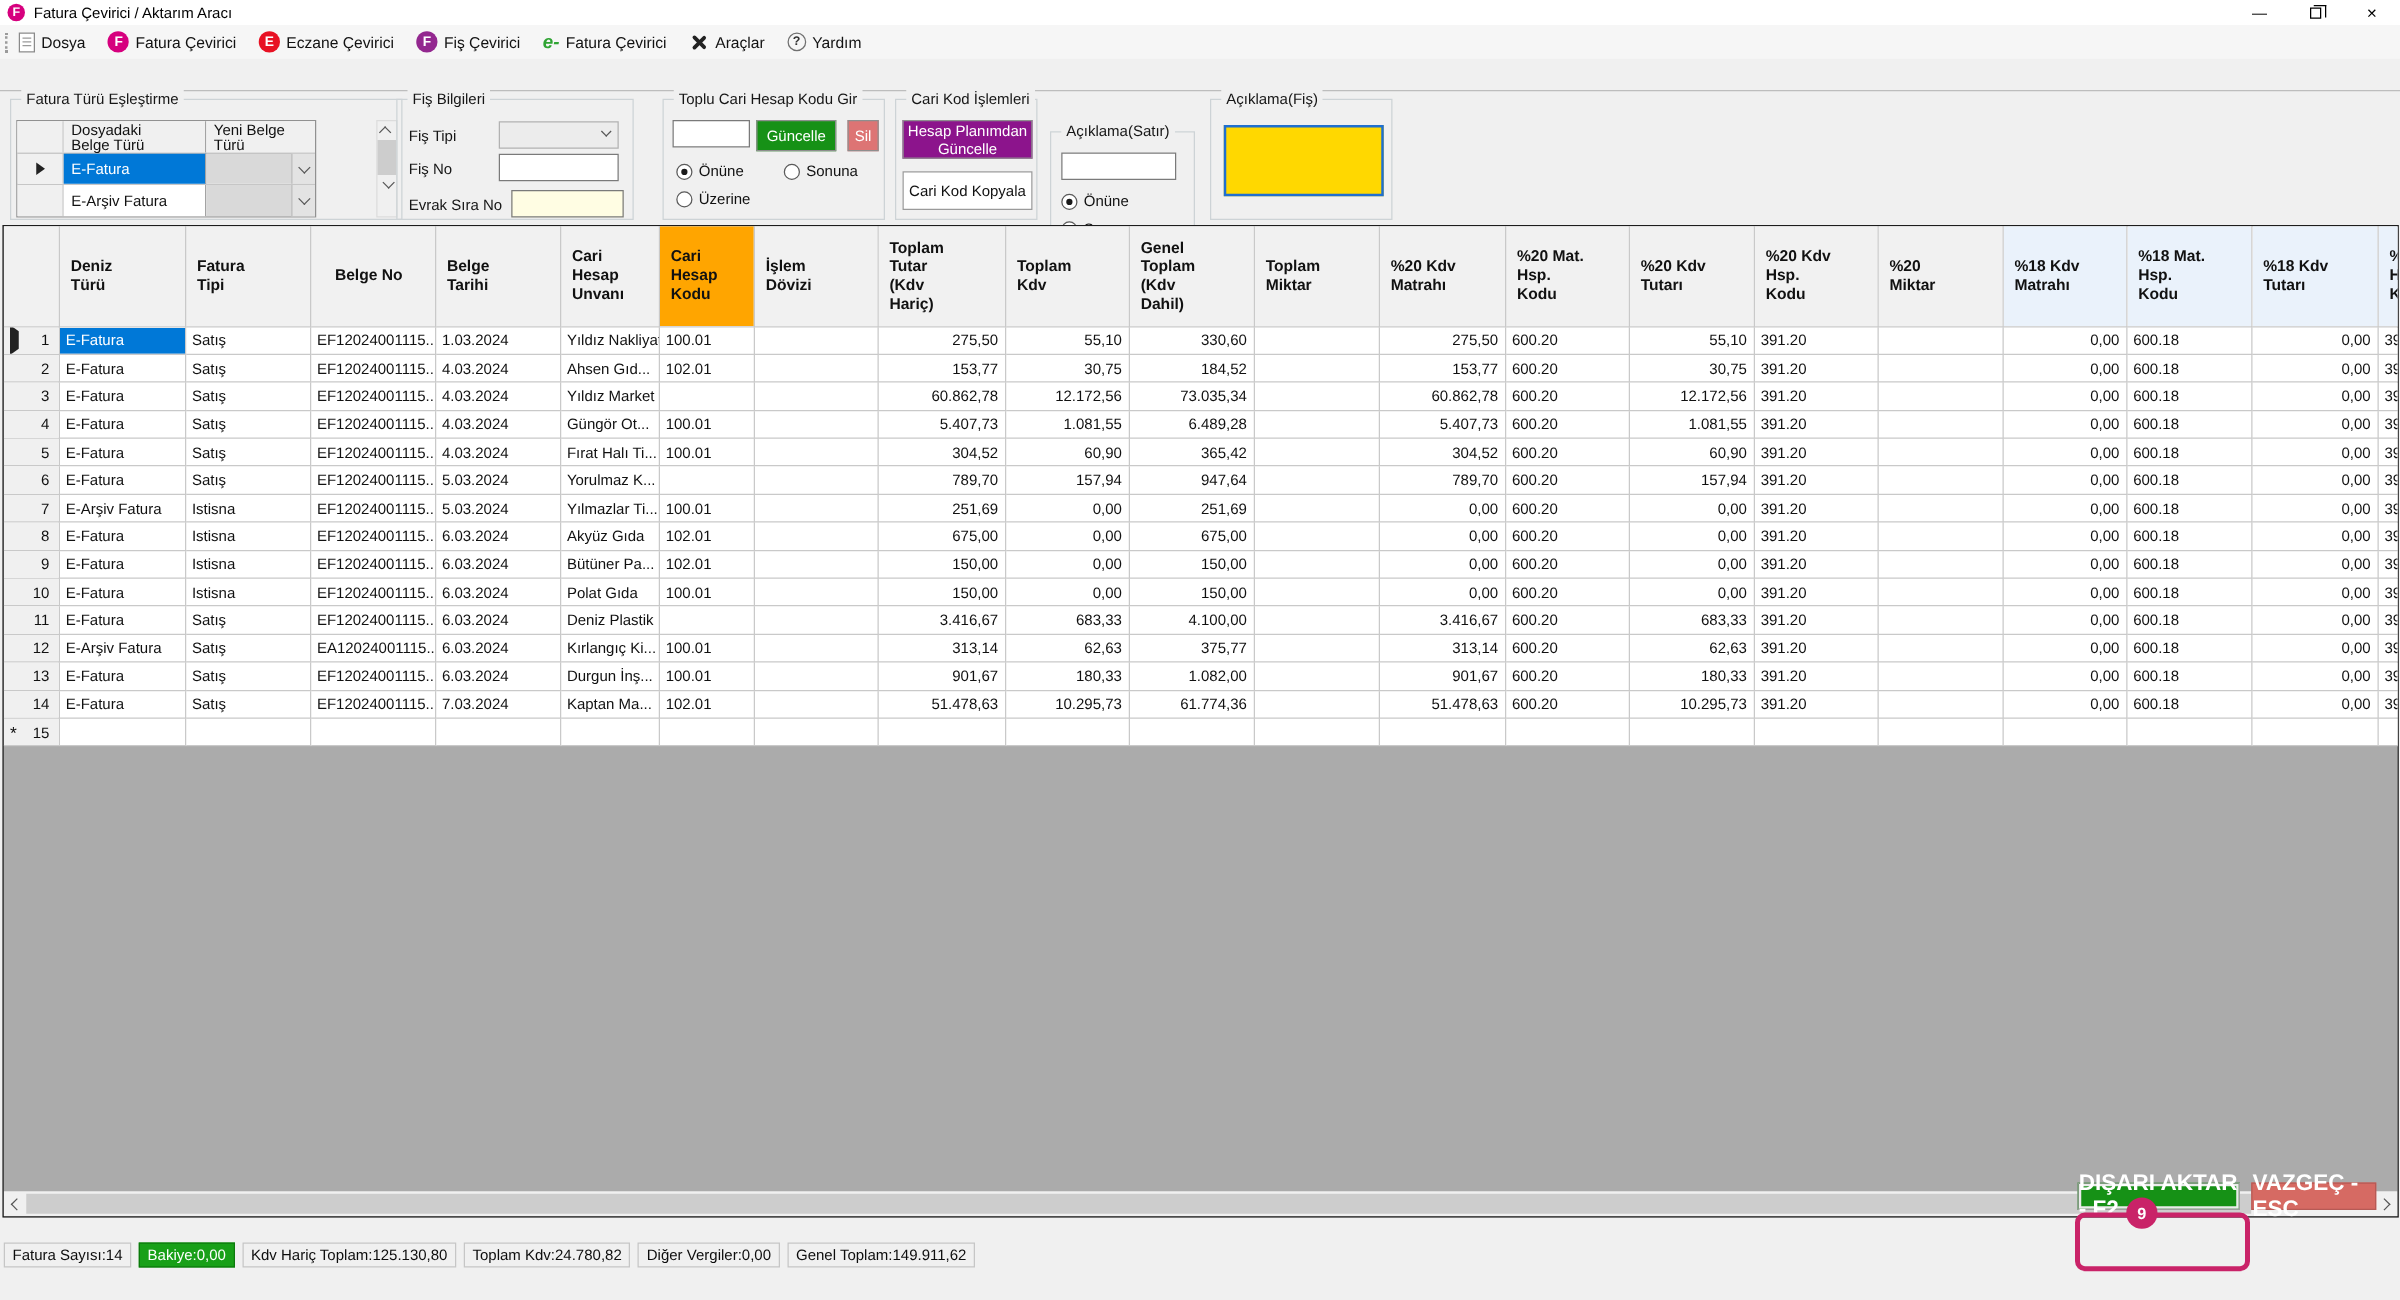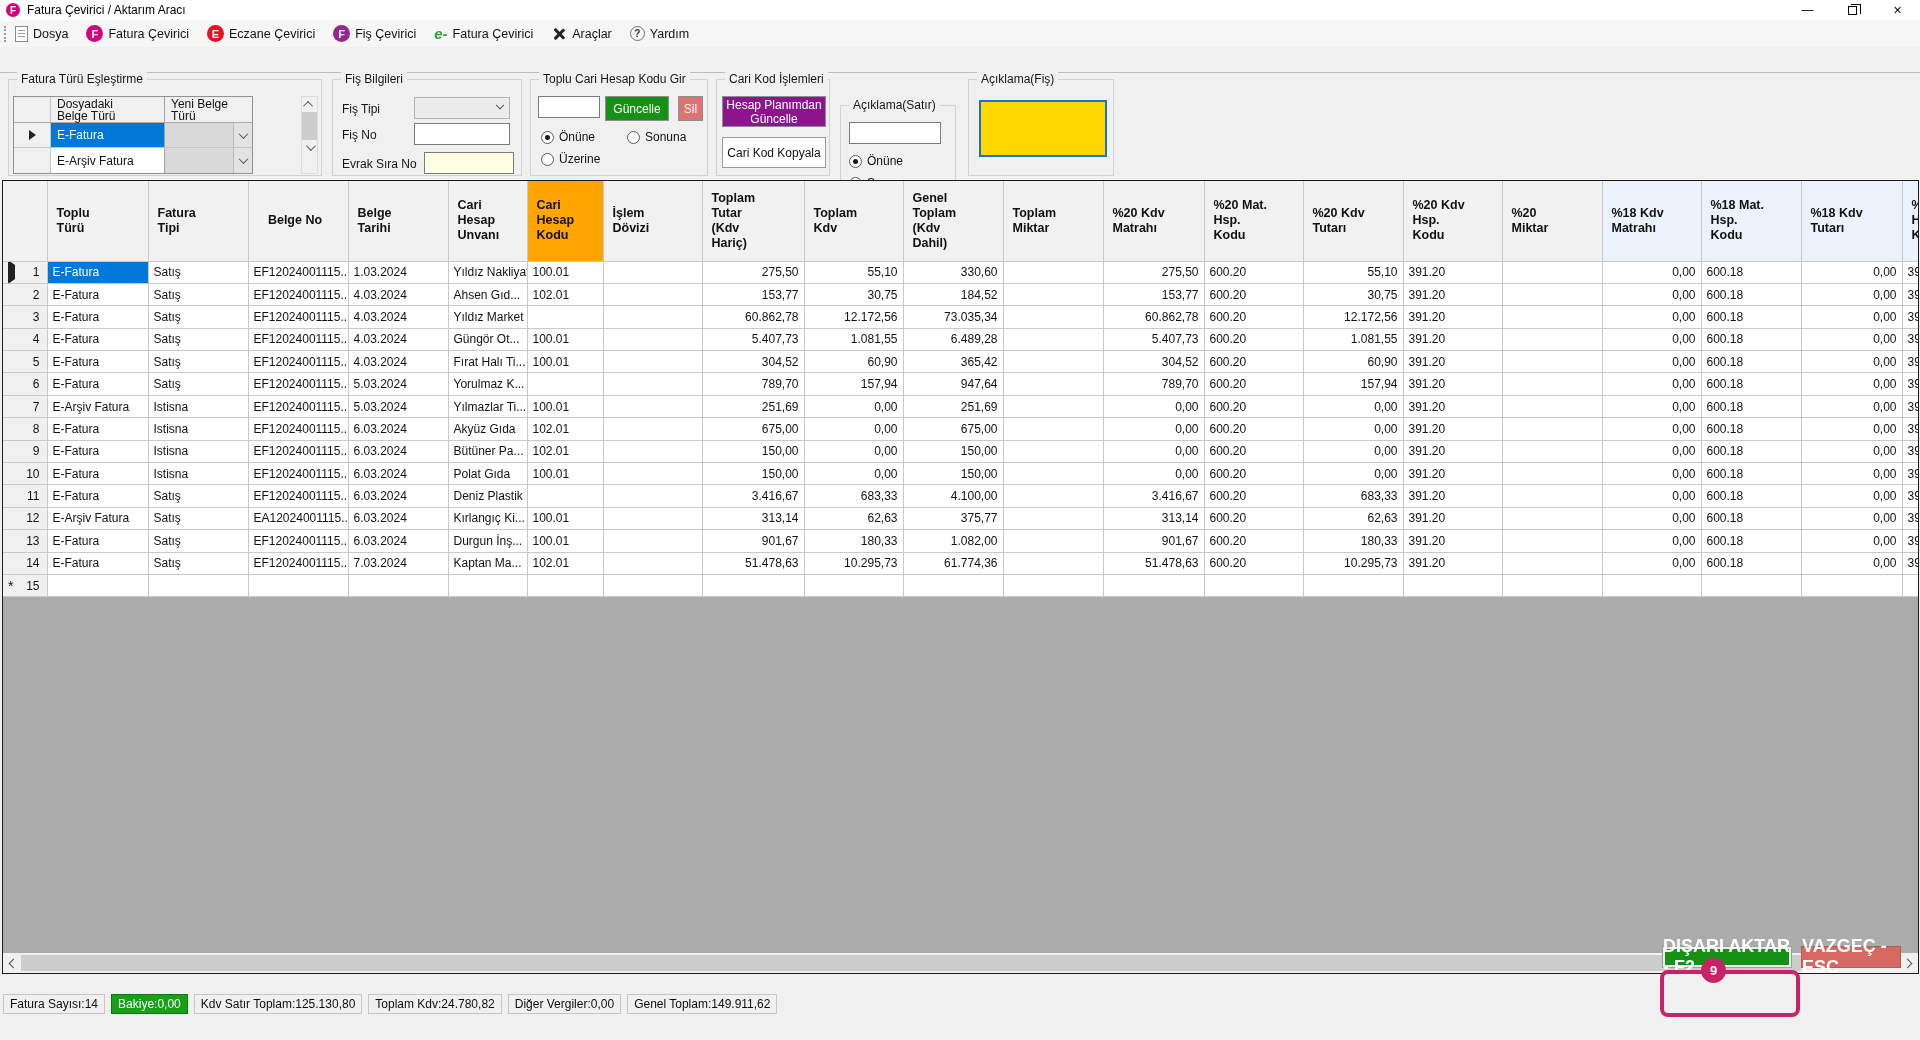--- a/index.html
+++ b/index.html
@@ -209,21 +209,21 @@
             <span class="chev-up"></span>
           </div>
         <div class="thumb"></div>
         <div style="flex:1"></div>
         <div class="arr">
             <span class="chev-dn"></span>
           </div>
       </div>
     </div>
 
-    <div class="group" style="left:332px; width:190px;">
+    <div class="group" style="left:317px; width:190px;">
       <div class="gtitle">Fiş Bilgileri</div>
       <div class="flabel" style="left:9px; top:22px;">Fiş Tipi</div>
       <div class="combo" style="left:81px; top:17px; width:96px;">
           <span class="dd">
             <span class="chev" style="transform:rotate(45deg) translate(-2px,-2px); width:6px; height:6px;"></span>
           </span>
         </div>
       <div class="flabel" style="left:9px; top:48px;">Fiş No</div>
       <div class="tbox" style="left:81px; top:43px; width:96px;"></div>
       <div class="flabel" style="left:9px; top:77px;">Evrak Sıra No</div>
@@ -296,21 +296,21 @@
           <col style="width: 100px;">
           <col style="width: 99px;">
           <col style="width: 100px;">
           <col style="width: 101px;">
           <col style="width: 21px;">
         </colgroup>
       <thead>
           <tr id="ghead">
             <th class="rowhdr"></th>
             <th>
-              <span class="hw" style="width: 52px;">Toplu Türü</span>
+              <span class="hw" style="width: 52px;">Deniz Türü</span>
             </th>
             <th>
               <span class="hw" style="width: 52px;">Fatura Tipi</span>
             </th>
             <th>
               <span class="hw" style="width: 75px; text-align: center;">Belge No</span>
             </th>
             <th>
               <span class="hw" style="width: 52px;">Belge Tarihi</span>
             </th>
@@ -721,21 +721,21 @@
       <div style="flex:1"></div>
       <div class="harr">
           <span class="chev-r"></span>
         </div>
     </div>
   </div>
 
   <div id="statusrow">
       <div class="statusbox">Fatura Sayısı:14</div>
       <div class="statusbox green">Bakiye:0,00</div>
-      <div class="statusbox">Kdv Satır Toplam:125.130,80</div>
+      <div class="statusbox">Kdv Hariç Toplam:125.130,80</div>
       <div class="statusbox">Toplam Kdv:24.780,82</div>
       <div class="statusbox">Diğer Vergiler:0,00</div>
       <div class="statusbox">Genel Toplam:149.911,62</div>
     </div>
 
   <div class="mainbtn export">DIŞARI AKTAR - F2</div>
   <div class="mainbtn cancel">VAZGEÇ - ESC</div>
   <div class="annot"></div>
   <div class="badge">9</div>
 

